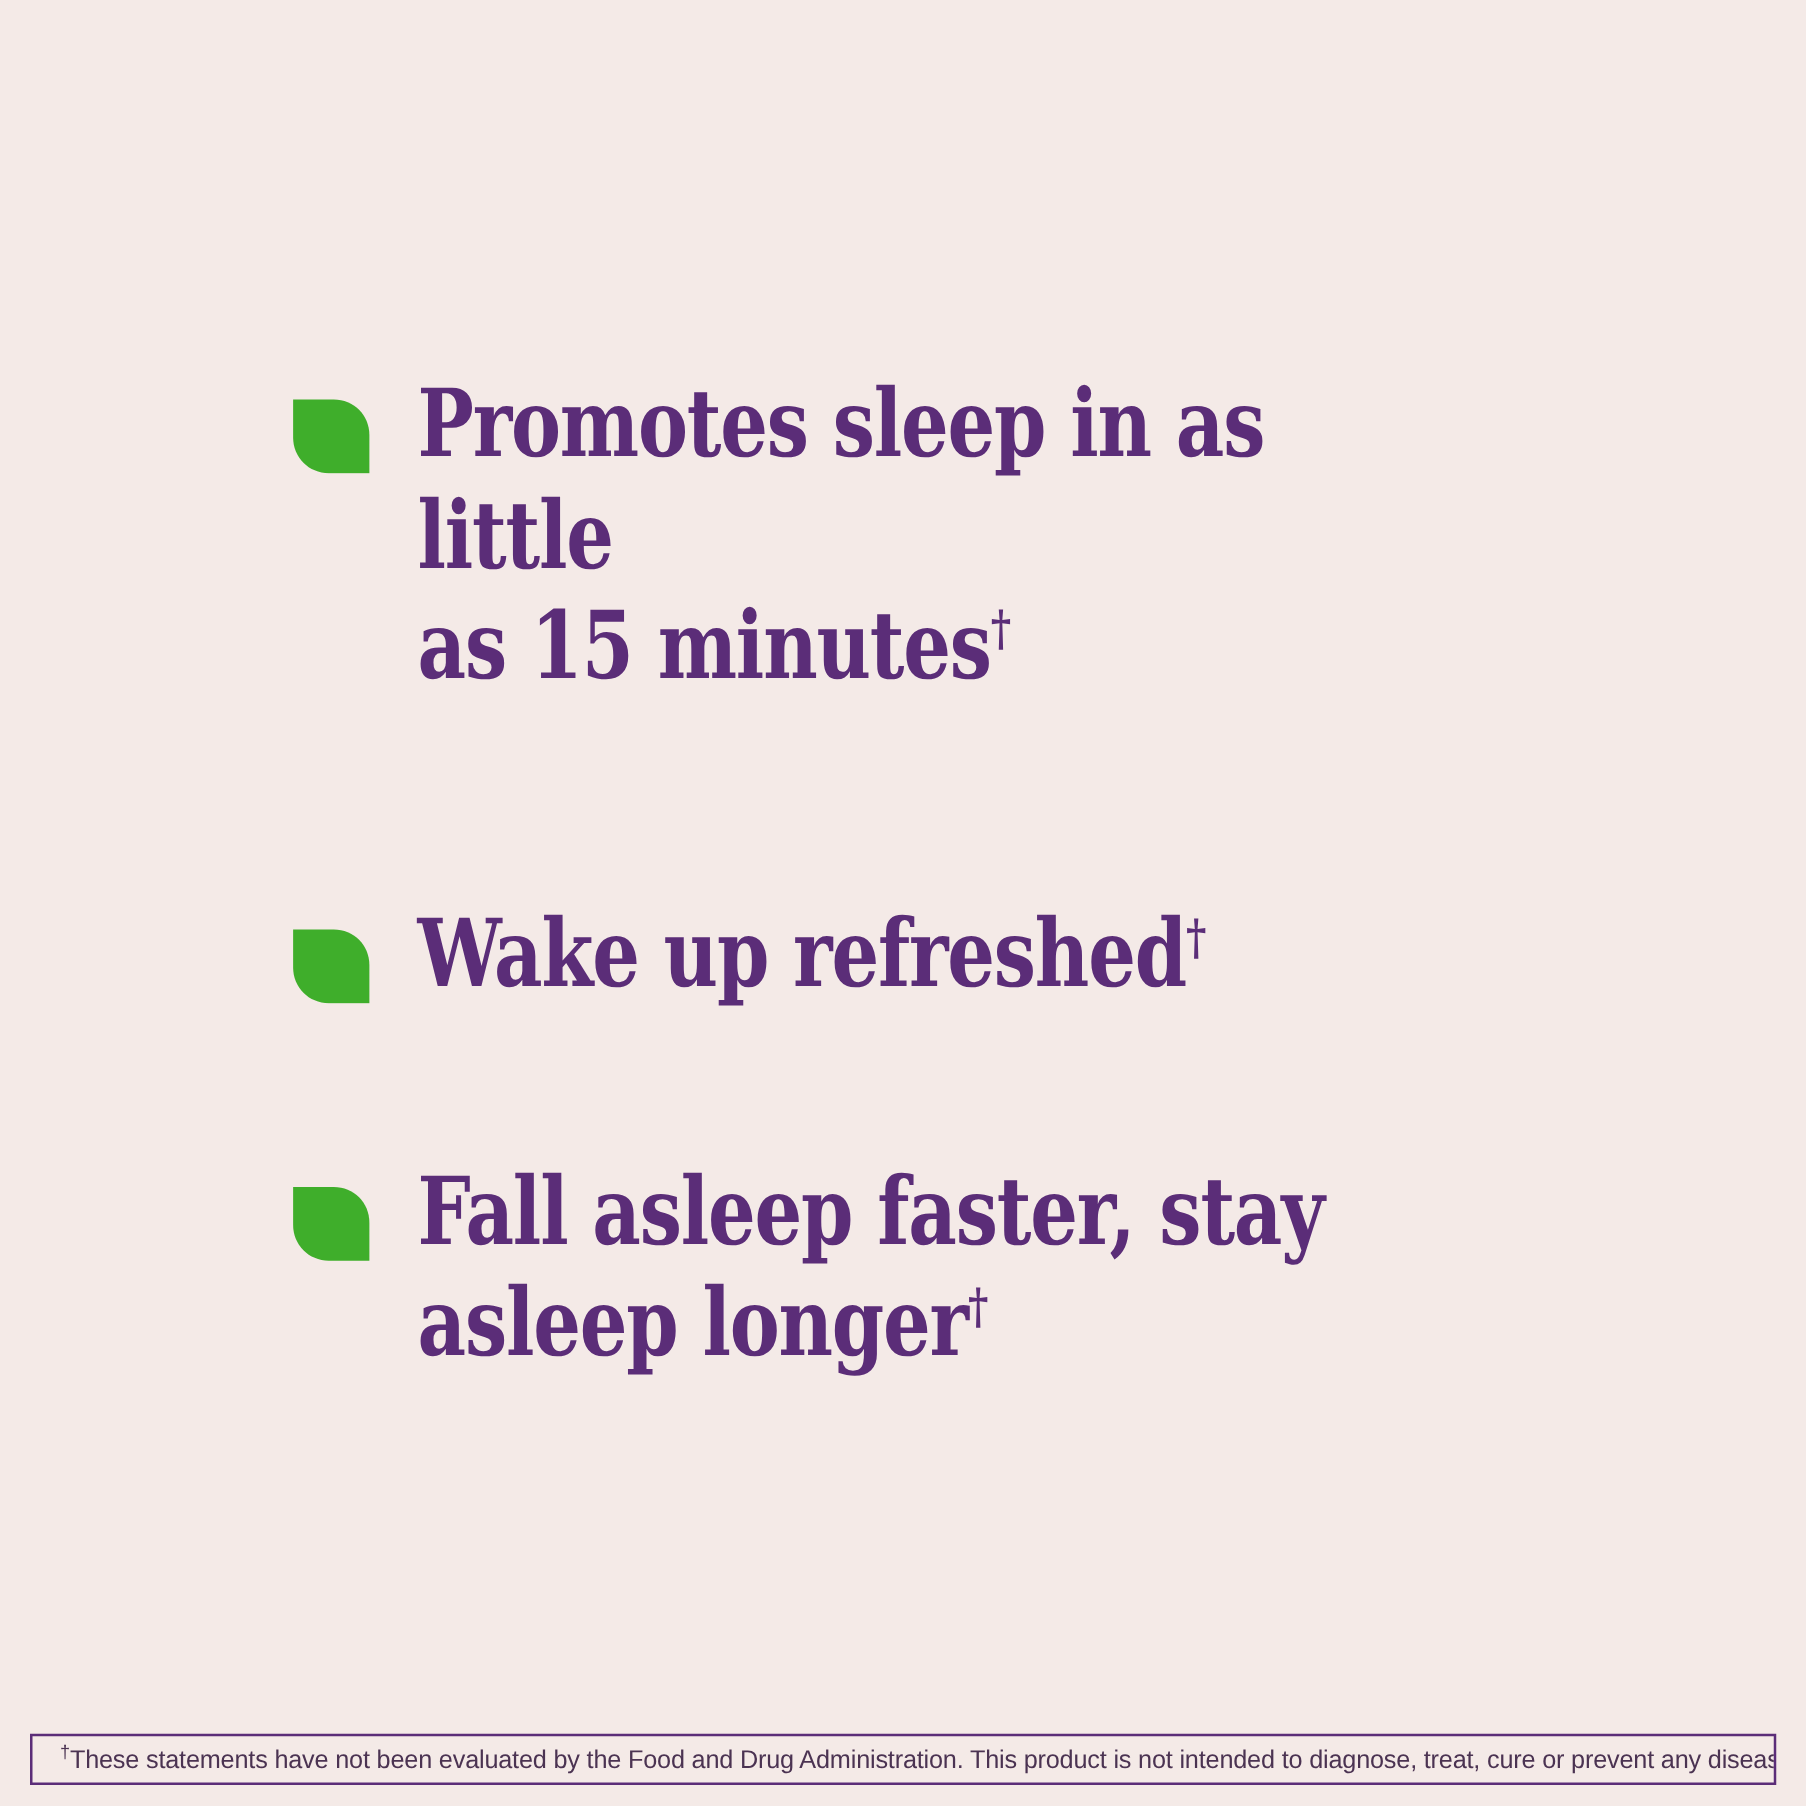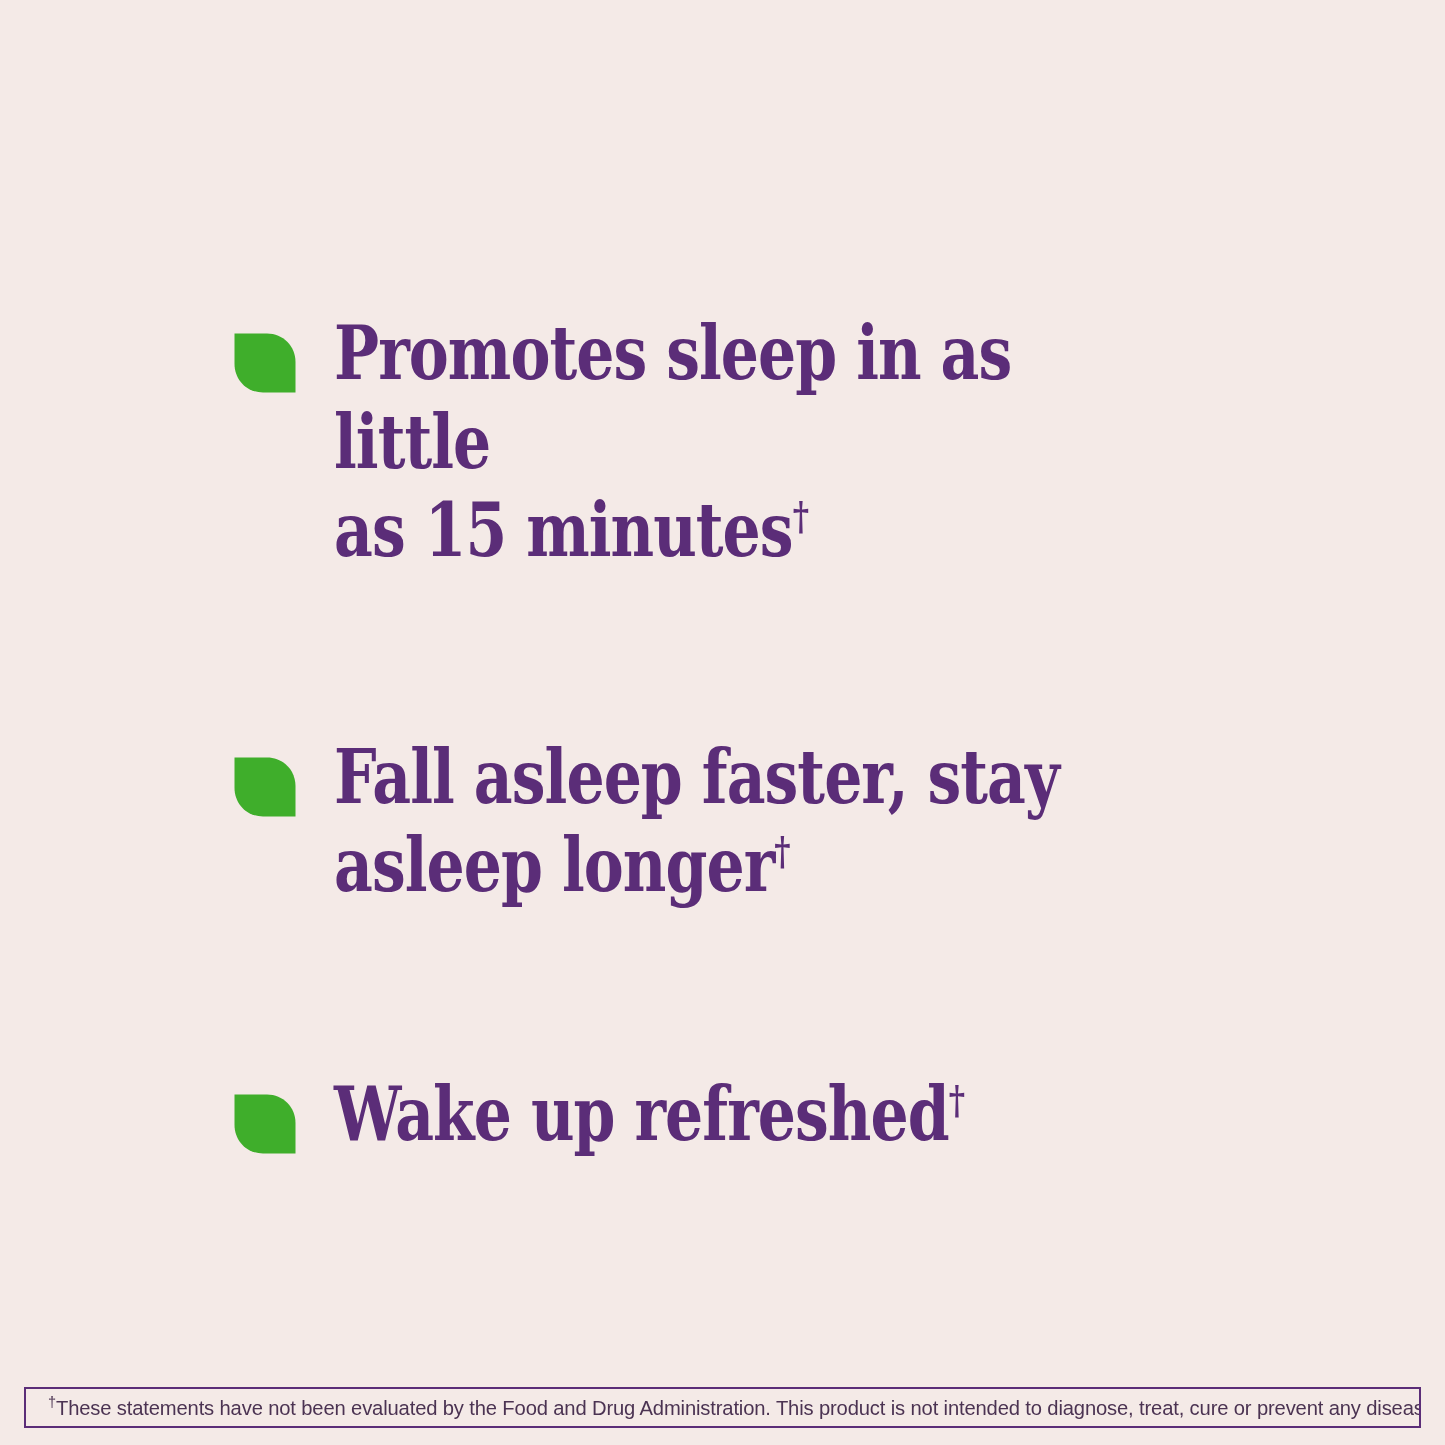--- a/index.html
+++ b/index.html
@@ -19,21 +19,21 @@
     width: 1445px;
     height: 1445px;
     background: #F4EAE7;
     box-sizing: border-box;
   }
 
   
   .benefits {
     position: absolute;
     left: 234px;
-    top: 309px;
+    top: 295px;
     width: 1050px;
   }
 
   .benefit-row {
     display: flex;
     align-items: flex-start;
     margin-bottom: 0;
   }
 
   .benefit-row.b1 { margin-bottom: 158px; }
@@ -111,37 +111,37 @@
     <div class="benefit-row b1">
       <span class="leaf-icon">
         <svg viewBox="0 0 62 60" xmlns="http://www.w3.org/2000/svg" aria-hidden="true">
           <path d="M0.5 0.5 L33 0.5 C49 0.5 61.5 13 61.5 29 L61.5 59.5 L29 59.5 C13 59.5 0.5 47 0.5 31 Z" fill="#3FAE2B"></path>
         </svg>
       </span>
       <p class="benefit-text"><span>Promotes sleep in as little
 as 15 minutes</span><span class="dagger">†</span></p>
     </div>
 
+    <div class="benefit-row b3">
+      <span class="leaf-icon">
+        <svg viewBox="0 0 62 60" xmlns="http://www.w3.org/2000/svg" aria-hidden="true">
+          <path d="M0.5 0.5 L33 0.5 C49 0.5 61.5 13 61.5 29 L61.5 59.5 L29 59.5 C13 59.5 0.5 47 0.5 31 Z" fill="#3FAE2B"></path>
+        </svg>
+      </span>
+      <p class="benefit-text"><span>Wake up refreshed</span><span class="dagger">†</span></p>
+    </div>
+
     <div class="benefit-row b2">
       <span class="leaf-icon">
         <svg viewBox="0 0 62 60" xmlns="http://www.w3.org/2000/svg" aria-hidden="true">
           <path d="M0.5 0.5 L33 0.5 C49 0.5 61.5 13 61.5 29 L61.5 59.5 L29 59.5 C13 59.5 0.5 47 0.5 31 Z" fill="#3FAE2B"></path>
         </svg>
       </span>
       <p class="benefit-text"><span>Fall asleep faster, stay
 asleep longer</span><span class="dagger">†</span></p>
-    </div>
-
-    <div class="benefit-row b3">
-      <span class="leaf-icon">
-        <svg viewBox="0 0 62 60" xmlns="http://www.w3.org/2000/svg" aria-hidden="true">
-          <path d="M0.5 0.5 L33 0.5 C49 0.5 61.5 13 61.5 29 L61.5 59.5 L29 59.5 C13 59.5 0.5 47 0.5 31 Z" fill="#3FAE2B"></path>
-        </svg>
-      </span>
-      <p class="benefit-text"><span>Wake up refreshed</span><span class="dagger">†</span></p>
     </div>
 
 
   </div>
 
   <div class="disclaimer-box">
     <span class="disclaimer-text"><span class="dag">†</span><span>These statements have not been evaluated by the Food and Drug Administration. This product is not intended to diagnose, treat, cure or prevent any disease.</span></span>
   </div>
 
 </div>

